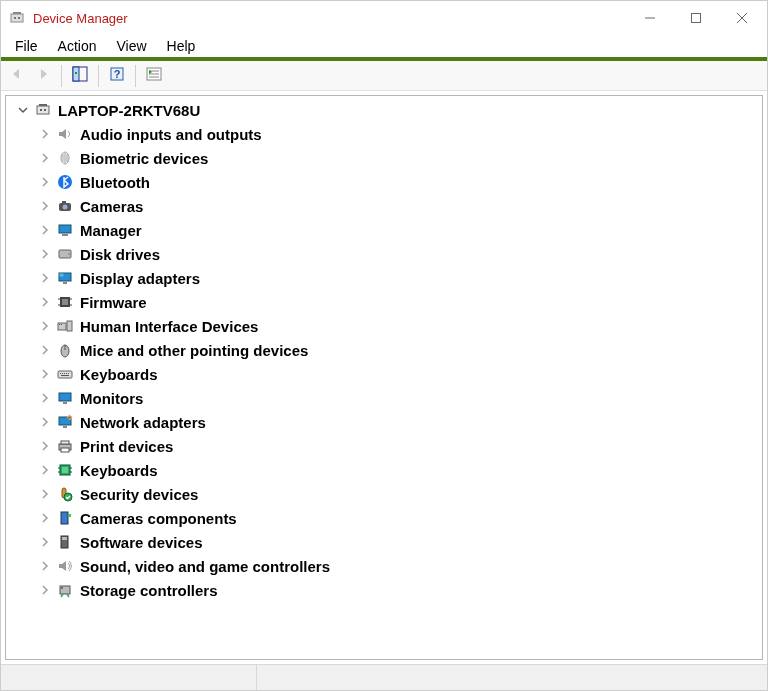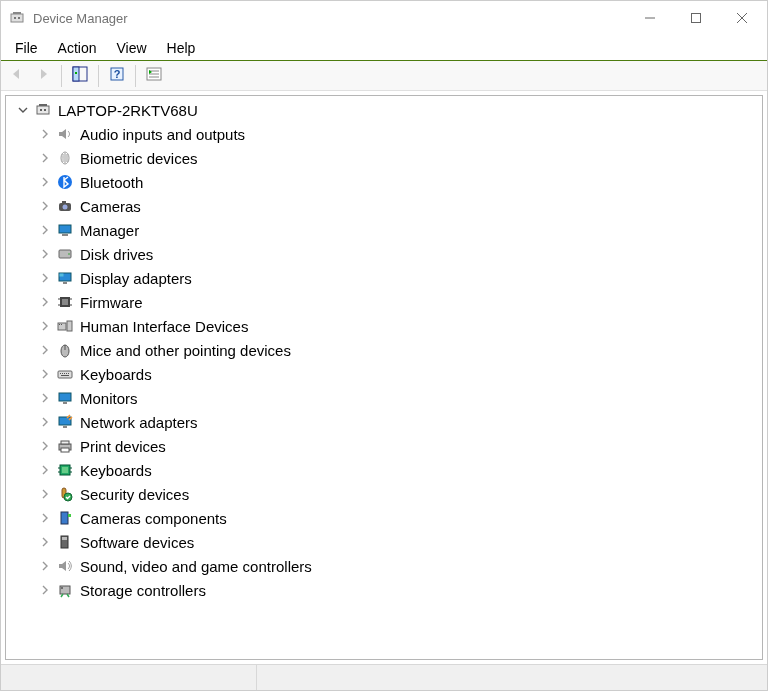--- a/index.html
+++ b/index.html
@@ -21,37 +21,37 @@
     align-items: center;
     padding: 0 2px 0 8px;
     background: #fff;
     color: #888;
   }
   .titlebar .app-icon {
     width: 16px; height: 16px;
     margin-right: 8px;
     display: inline-block;
   }
-  .titlebar .title { flex: 0 0 auto; font-size: 13px; color: #737373; }
+  .titlebar .title { flex: 0 0 auto; font-size: 13px; color: #b91c1c; }
   .titlebar .spacer { flex: 1; }
   .titlebar .winbtn {
     width: 46px; height: 30px;
     display: flex; align-items: center; justify-content: center;
     color: #666;
   }
   .titlebar .winbtn svg { width: 12px; height: 12px; }
 
   
   .menubar {
     height: 26px;
     display: flex;
     align-items: center;
     padding: 0 4px;
     background: #fff;
-    border-bottom: 1px solid #4d7c0f;
+    border-bottom: 4px solid #4d7c0f;
     font-size: 14px;
   }
   .menubar .menuitem { padding: 3px 10px; }
 
   
   .toolbar {
     height: 30px;
     display: flex;
     align-items: center;
     padding: 1px 4px;
@@ -82,20 +82,21 @@
     flex: 1;
     overflow-y: scroll;
     padding: 2px 0 2px 4px;
   }
   .tree-row {
     display: flex;
     align-items: center;
     height: 24px;
     padding-left: 6px;
     white-space: nowrap;
+    font-weight: bold;
   }
   .tree-row.root { padding-left: 6px; }
   .tree-row.child { padding-left: 28px; }
   .tree-row .arrow {
     width: 14px; height: 14px;
     display: inline-flex; align-items: center; justify-content: center;
     color: #888;
     font-size: 10px;
     margin-right: 2px;
   }

